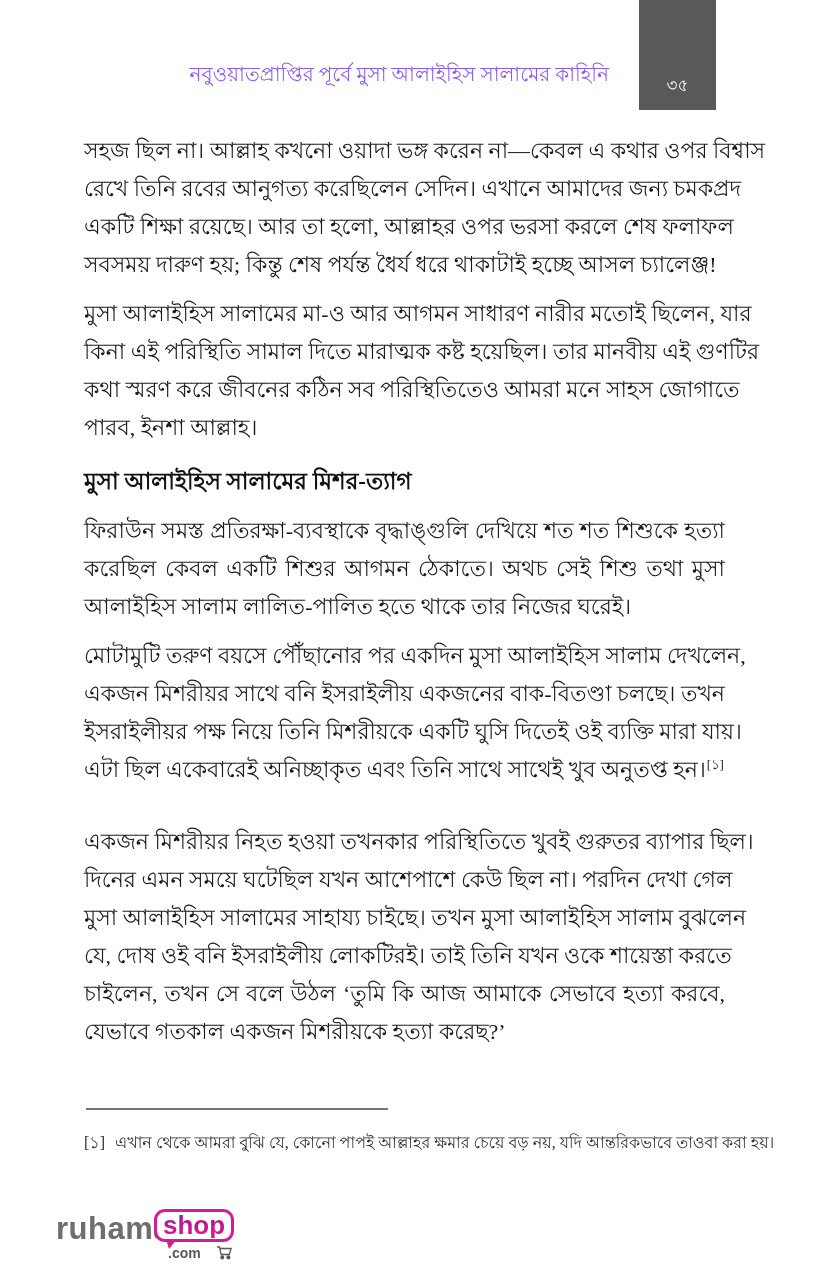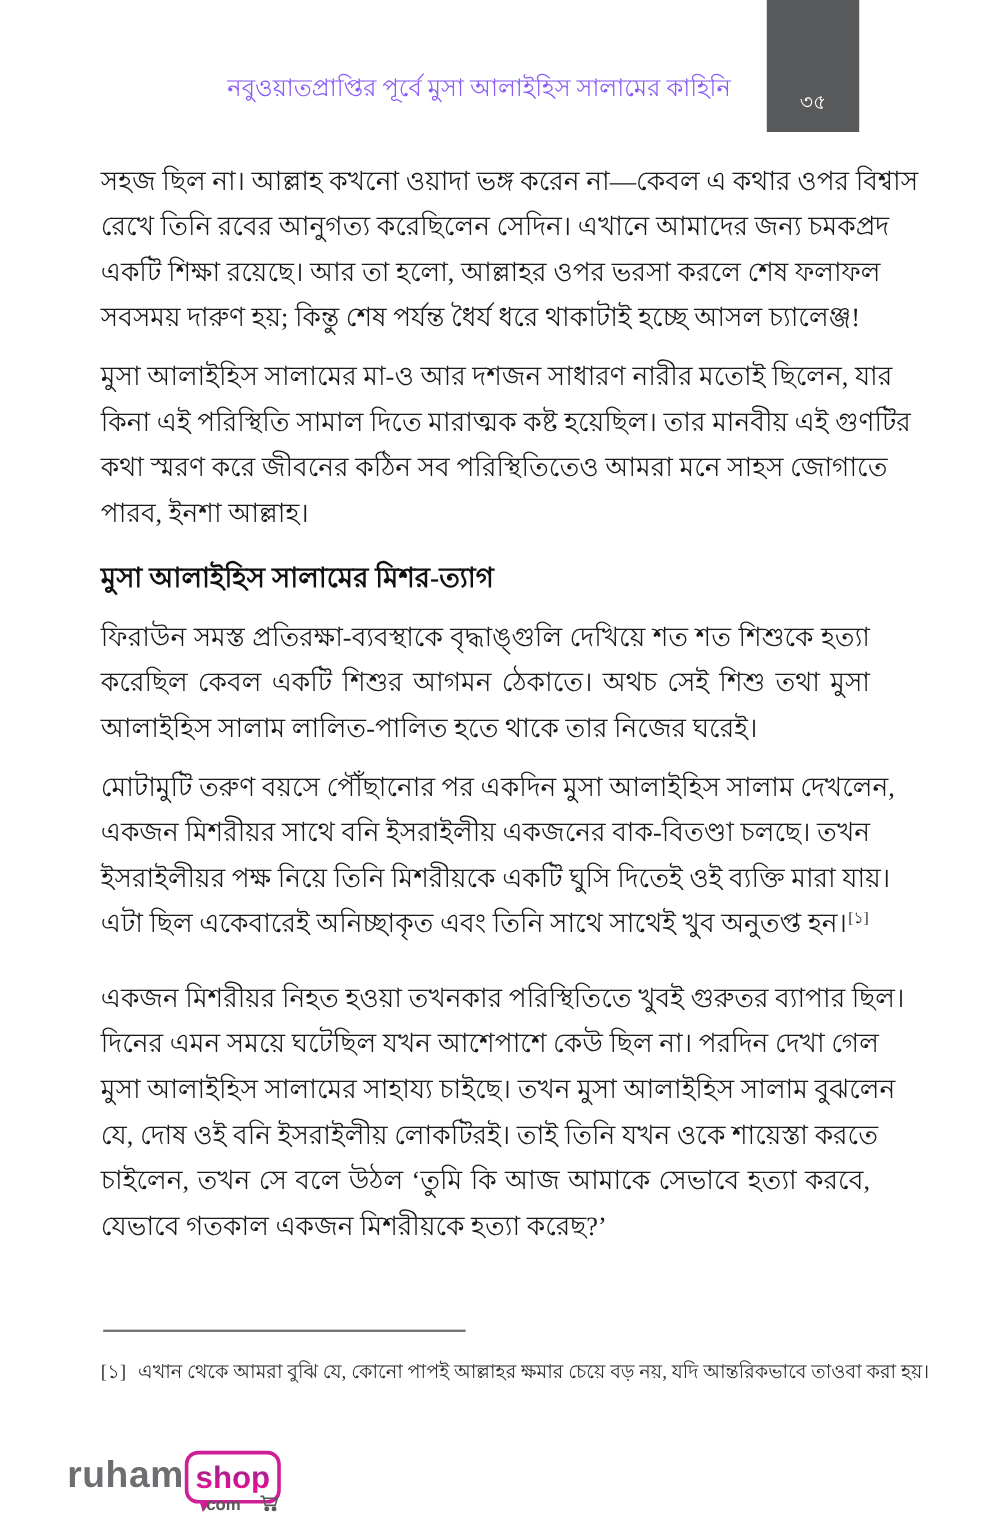--- a/index.html
+++ b/index.html
@@ -44,23 +44,23 @@
   }
   .fn-marker{margin-right:10px;}
   
   .logo{position:absolute;left:56px;top:1212px;width:190px;height:55px;
     font-family:"Liberation Sans", sans-serif;}
   .logo-ruhama{
     position:absolute;left:0;top:1px;font-size:31px;font-weight:bold;color:#6d6e71;
     letter-spacing:0.5px;line-height:1;
   }
   .logo-bubble{
-    position:absolute;left:98px;top:-3px;height:44px;box-sizing:border-box;
+    position:absolute;left:98px;top:-3px;height:33px;box-sizing:border-box;
     border:3px solid #cf1f97;border-radius:11px;background:#ffffff;
-    padding:0 6px;display:flex;align-items:center;
+    padding:0 6px;display:flex;align-items:flex-start;
   }
   .logo-shop{
     font-size:26px;font-weight:bold;line-height:1;color:#d6219c;
     background:linear-gradient(#8e258d,#ef0e92);
     -webkit-background-clip:text;background-clip:text;-webkit-text-fill-color:transparent;
   }
   .logo-tail{
     position:absolute;left:9px;bottom:-10px;width:0;height:0;
     border-left:3px solid transparent;border-right:8px solid transparent;
     border-top:10px solid #cf1f97;
@@ -84,21 +84,21 @@
   <div class="content">
 
     <div class="para">
       <div class="line">সহজ ছিল না। আল্লাহ কখনো ওয়াদা ভঙ্গ করেন না—কেবল এ কথার ওপর বিশ্বাস</div>
       <div class="line">রেখে তিনি রবের আনুগত্য করেছিলেন সেদিন। এখানে আমাদের জন্য চমকপ্রদ</div>
       <div class="line">একটি শিক্ষা রয়েছে। আর তা হলো, আল্লাহর ওপর ভরসা করলে শেষ ফলাফল</div>
       <div class="line last">সবসময় দারুণ হয়; কিন্তু শেষ পর্যন্ত ধৈর্য ধরে থাকাটাই হচ্ছে আসল চ্যালেঞ্জ!</div>
     </div>
 
     <div class="para">
-      <div class="line">মুসা আলাইহিস সালামের মা-ও আর দশজন সাধারণ নারীর মতোই ছিলেন, যার</div>
+      <div class="line">মুসা আলাইহিস সালামের মা-ও আর আগমন সাধারণ নারীর মতোই ছিলেন, যার</div>
       <div class="line">কিনা এই পরিস্থিতি সামাল দিতে মারাত্মক কষ্ট হয়েছিল। তার মানবীয় এই গুণটির</div>
       <div class="line">কথা স্মরণ করে জীবনের কঠিন সব পরিস্থিতিতেও আমরা মনে সাহস জোগাতে</div>
       <div class="line last">পারব, ইনশা আল্লাহ।</div>
     </div>
 
     <h2 class="section-heading">মুসা আলাইহিস সালামের মিশর-ত্যাগ</h2>
 
     <div class="para">
       <div class="line">ফিরাউন সমস্ত প্রতিরক্ষা-ব্যবস্থাকে বৃদ্ধাঙ্গুলি দেখিয়ে শত শত শিশুকে হত্যা</div>
       <div class="line">করেছিল কেবল একটি শিশুর আগমন ঠেকাতে। অথচ সেই শিশু তথা মুসা</div>
@@ -107,21 +107,21 @@
 
     <div class="para">
       <div class="line">মোটামুটি তরুণ বয়সে পৌঁছানোর পর একদিন মুসা আলাইহিস সালাম দেখলেন,</div>
       <div class="line">একজন মিশরীয়র সাথে বনি ইসরাইলীয় একজনের বাক-বিতণ্ডা চলছে। তখন</div>
       <div class="line">ইসরাইলীয়র পক্ষ নিয়ে তিনি মিশরীয়কে একটি ঘুসি দিতেই ওই ব্যক্তি মারা যায়।</div>
       <div class="line last">
         <span>এটা ছিল একেবারেই অনিচ্ছাকৃত এবং তিনি সাথে সাথেই খুব অনুতপ্ত হন।</span><sup class="fn-ref">[১]</sup>
       </div>
     </div>
 
-    <div class="para" style="margin-top:24px;">
+    <div class="para" style="margin-top:34px;">
       <div class="line">একজন মিশরীয়র নিহত হওয়া তখনকার পরিস্থিতিতে খুবই গুরুতর ব্যাপার ছিল।</div>
       <div class="line">দিনের এমন সময়ে ঘটেছিল যখন আশেপাশে কেউ ছিল না। পরদিন দেখা গেল</div>
       <div class="line">মুসা আলাইহিস সালামের সাহায্য চাইছে। তখন মুসা আলাইহিস সালাম বুঝলেন</div>
       <div class="line">যে, দোষ ওই বনি ইসরাইলীয় লোকটিরই। তাই তিনি যখন ওকে শায়েস্তা করতে</div>
       <div class="line">চাইলেন, তখন সে বলে উঠল ‘তুমি কি আজ আমাকে সেভাবে হত্যা করবে,</div>
       <div class="line last">যেভাবে গতকাল একজন মিশরীয়কে হত্যা করেছ?’</div>
     </div>
 
   </div>
 

